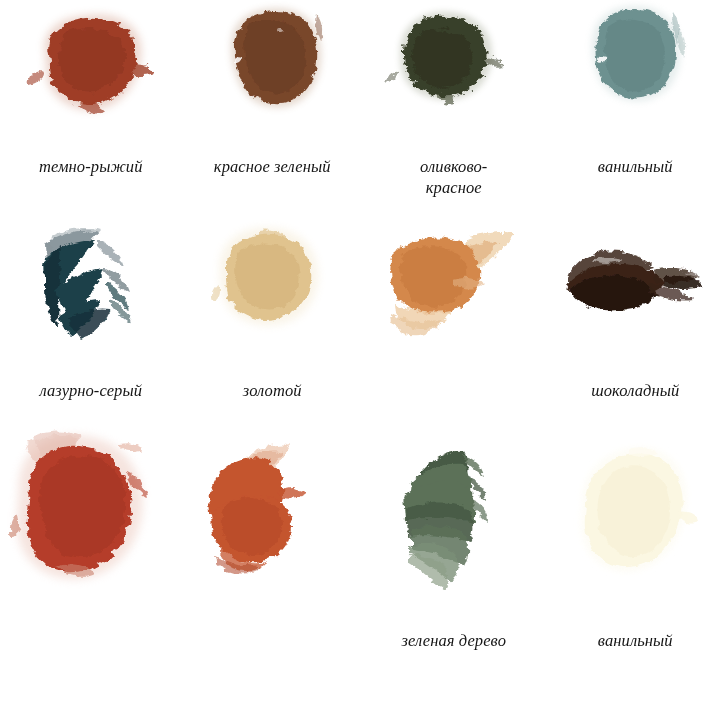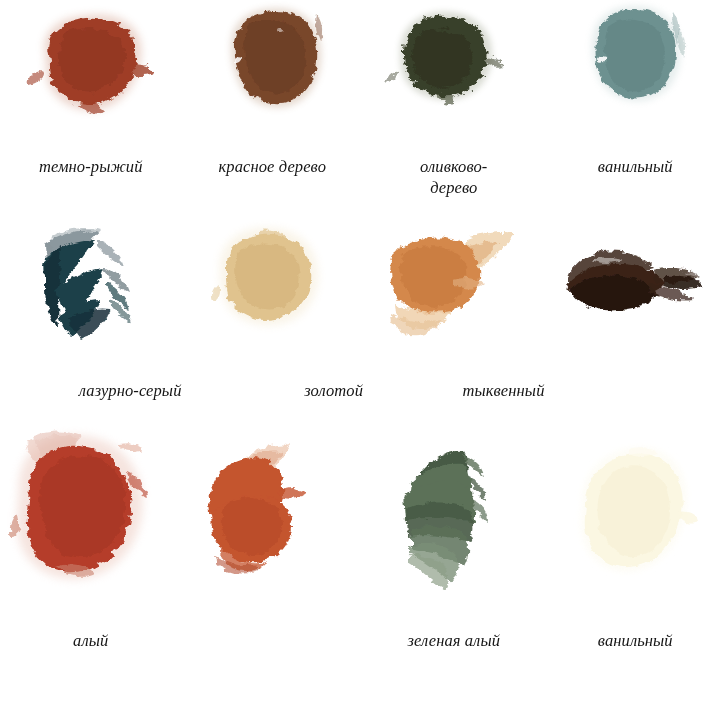--- a/index.html
+++ b/index.html
@@ -47,21 +47,21 @@
     text-align: center;
     line-height: 1.28;
     letter-spacing: 0.1px;
     white-space: pre-line;
     width: 100%;
   }
   
   .row-1 .swatch-art { height: 135px; }
   .row-1 .swatch-label { margin-top: 21px; }
   .row-2 .swatch-art { height: 140px; }
-  .row-2 .swatch-label { margin-top: 22px; text-align: right; }
+  .row-2 .swatch-label { margin-top: 22px; }
   .row-3 .swatch-art { height: 180px; }
   .row-3 .swatch-label { margin-top: 24px; }
 </style>
 </head>
 <body>
 
 <div class="palette-grid">
 
   <div class="swatch-cell row-1">
     <div class="swatch-art">
@@ -107,21 +107,21 @@
         </g>
         <g filter="url(#tex2)">
           <path d="M44,38 C48,20 64,11 84,11 C106,11 120,23 124,43 C128,63 122,84 108,95 C93,107 72,105 59,94 C46,83 40,56 44,38 Z" fill="#79462B"></path>
           <path d="M56,26 C70,16 92,18 104,30 C114,41 116,62 110,78 C102,94 82,98 68,88 C54,78 48,44 56,26 Z" fill="#64371F" opacity="0.5"></path>
           <path d="M50,58 C46,56 42,58 42,62 C46,64 50,62 50,58 Z" fill="#FFFFFF" opacity="0.85"></path>
           <path d="M86,30 C88,28 91,29 91,31 C89,33 86,32 86,30 Z" fill="#FFFFFF" opacity="0.5"></path>
           <path d="M124,14 C130,20 132,32 128,42 C124,32 122,22 124,14 Z" fill="#79462B" opacity="0.45"></path>
         </g>
       </svg>
     </div>
-    <div class="swatch-label">красное дерево</div>
+    <div class="swatch-label">красное зеленый</div>
   </div>
 
   <div class="swatch-cell row-1">
     <div class="swatch-art">
       <svg width="160" height="135" viewBox="0 0 160 135">
         <defs>
           <filter id="tex3" x="-30%" y="-30%" width="160%" height="160%">
             <feTurbulence type="fractalNoise" baseFrequency="0.13 0.2" numOctaves="5" seed="33" result="n"></feTurbulence>
             <feDisplacementMap in="SourceGraphic" in2="n" scale="11" xChannelSelector="R" yChannelSelector="G"></feDisplacementMap>
           </filter>
@@ -135,21 +135,21 @@
         <g filter="url(#tex3)">
           <path d="M30,52 C30,32 44,18 64,16 C86,14 106,24 111,43 C116,63 108,82 92,91 C74,101 52,96 39,83 C30,74 30,62 30,52 Z" fill="#39402A"></path>
           <path d="M44,36 C58,26 80,28 92,40 C102,51 100,72 88,82 C74,92 54,88 44,76 C36,64 36,46 44,36 Z" fill="#2B3120" opacity="0.6"></path>
           <path d="M108,58 C118,56 128,60 130,66 C122,68 112,66 108,58 Z" fill="#39402A" opacity="0.55"></path>
           <path d="M24,70 C16,72 12,78 14,82 C20,80 24,76 24,70 Z" fill="#39402A" opacity="0.45"></path>
           <path d="M62,94 C66,102 74,106 82,102 C78,94 70,90 62,94 Z" fill="#39402A" opacity="0.6"></path>
         </g>
       </svg>
     </div>
     <div class="swatch-label">оливково-
-дерево</div>
+красное</div>
   </div>
 
   <div class="swatch-cell row-1">
     <div class="swatch-art">
       <svg width="160" height="135" viewBox="0 0 160 135">
         <defs>
           <filter id="tex4" x="-25%" y="-25%" width="150%" height="150%">
             <feTurbulence type="fractalNoise" baseFrequency="0.1 0.13" numOctaves="4" seed="51" result="n"></feTurbulence>
             <feDisplacementMap in="SourceGraphic" in2="n" scale="6" xChannelSelector="R" yChannelSelector="G"></feDisplacementMap>
           </filter>
@@ -238,21 +238,20 @@
           <path d="M100,20 C118,14 136,12 146,16 C136,30 118,46 100,58 C94,46 94,30 100,20 Z" fill="#EFD3AF" opacity="0.85"></path>
           <path d="M86,34 C102,26 118,22 130,24 C118,40 102,56 86,68 C80,56 80,44 86,34 Z" fill="#E2B383" opacity="0.75"></path>
           <path d="M24,36 C36,24 58,18 78,20 C96,22 108,34 110,52 C112,72 100,88 80,94 C58,100 34,92 26,76 C20,64 20,48 24,36 Z" fill="#D4884B"></path>
           <path d="M36,34 C52,26 74,26 88,36 C100,46 100,66 90,78 C78,92 54,92 42,80 C30,68 28,44 36,34 Z" fill="#C2743A" opacity="0.45"></path>
           <path d="M26,86 C40,92 62,96 82,92 C76,106 60,114 44,110 C32,106 26,96 26,86 Z" fill="#EFD3AF" opacity="0.9"></path>
           <path d="M22,96 C34,102 54,106 72,104 C66,114 50,120 36,116 C26,112 22,104 22,96 Z" fill="#E8C59B" opacity="0.7"></path>
           <path d="M84,62 C96,58 110,60 116,66 C108,72 94,72 84,66 Z" fill="#E2B383" opacity="0.6"></path>
         </g>
       </svg>
     </div>
-    <div class="swatch-label">тыквенный</div>
   </div>
 
   <div class="swatch-cell row-2">
     <div class="swatch-art">
       <svg width="170" height="140" viewBox="0 0 170 140">
         <defs>
           <filter id="tex8" x="-25%" y="-25%" width="150%" height="150%">
             <feTurbulence type="fractalNoise" baseFrequency="0.11 0.17" numOctaves="4" seed="137" result="n"></feTurbulence>
             <feDisplacementMap in="SourceGraphic" in2="n" scale="7" xChannelSelector="R" yChannelSelector="G"></feDisplacementMap>
           </filter>
@@ -262,20 +261,21 @@
           <path d="M16,68 C26,54 46,46 68,46 C90,46 108,54 116,66 C104,76 82,82 60,84 C40,86 22,80 16,68 Z" fill="#3A2419"></path>
           <path d="M20,72 C32,62 52,56 72,58 C90,60 104,68 108,78 C96,88 74,94 54,92 C36,90 24,82 20,72 Z" fill="#261610"></path>
           <path d="M104,52 C120,48 140,50 150,58 C140,64 122,66 106,64 Z" fill="#3A2419" opacity="0.8"></path>
           <path d="M116,58 C132,56 148,60 154,68 C142,72 126,72 114,68 Z" fill="#261610" opacity="0.9"></path>
           <path d="M100,66 C116,68 134,74 142,82 C128,84 110,80 98,74 Z" fill="#3A2419" opacity="0.75"></path>
           <path d="M42,42 C52,38 64,38 72,42 C62,46 50,46 42,42 Z" fill="#FFFFFF" opacity="0.45"></path>
           <path d="M136,54 C144,52 152,54 156,58 C148,60 140,58 136,54 Z" fill="#FFFFFF" opacity="0.3"></path>
         </g>
       </svg>
     </div>
+    <div class="swatch-label">шоколадный</div>
   </div>
 
   <div class="swatch-cell row-3">
     <div class="swatch-art">
       <svg width="175" height="180" viewBox="0 0 175 180">
         <defs>
           <filter id="tex9" x="-25%" y="-25%" width="150%" height="150%">
             <feTurbulence type="fractalNoise" baseFrequency="0.09 0.14" numOctaves="4" seed="163" result="n"></feTurbulence>
             <feDisplacementMap in="SourceGraphic" in2="n" scale="9" xChannelSelector="R" yChannelSelector="G"></feDisplacementMap>
           </filter>
@@ -293,21 +293,20 @@
         <g filter="url(#tex9)">
           <path d="M26,60 C26,38 42,22 66,20 C94,18 118,32 126,60 C134,92 122,124 98,138 C72,154 38,146 28,120 C20,100 26,76 26,60 Z" fill="#B53D2A"></path>
           <path d="M40,54 C46,36 64,28 84,30 C106,32 120,48 122,70 C124,98 112,120 92,128 C70,137 48,126 42,104 C36,84 36,66 40,54 Z" fill="#9E3221" opacity="0.45"></path>
           <path d="M124,46 C134,50 142,60 144,72 C136,68 128,58 124,48 Z" fill="#B53D2A" opacity="0.6"></path>
           <path d="M14,88 C8,94 6,104 10,112 C16,106 18,96 14,88 Z" fill="#D08E7C" opacity="0.7"></path>
           <path d="M54,140 C64,150 80,154 92,148 C84,138 68,134 54,140 Z" fill="#C9826E" opacity="0.6"></path>
           <path d="M116,18 C126,16 136,18 140,24 C130,28 120,26 116,20 Z" fill="#E7BCAE" opacity="0.75"></path>
         </g>
       </svg>
     </div>
-    <div class="swatch-label">алый</div>
   </div>
 
   <div class="swatch-cell row-3">
     <div class="swatch-art">
       <svg width="175" height="180" viewBox="0 0 175 180">
         <defs>
           <filter id="tex10" x="-25%" y="-25%" width="150%" height="150%">
             <feTurbulence type="fractalNoise" baseFrequency="0.1 0.16" numOctaves="4" seed="191" result="n"></feTurbulence>
             <feDisplacementMap in="SourceGraphic" in2="n" scale="8" xChannelSelector="R" yChannelSelector="G"></feDisplacementMap>
           </filter>
@@ -342,21 +341,21 @@
           <path d="M40,84 C56,76 80,74 98,80 C108,88 110,104 104,116 C86,110 62,108 42,110 Z" fill="#465A44" opacity="0.9"></path>
           <path d="M46,104 C62,98 82,98 96,106 C104,116 104,130 98,140 C82,132 62,126 46,124 Z" fill="#5C7159" opacity="0.85"></path>
           <path d="M44,120 C58,116 76,118 88,126 C94,136 92,148 86,156 C72,146 56,134 44,128 Z" fill="#7C9078" opacity="0.8"></path>
           <path d="M42,130 C54,128 70,132 80,140 C84,150 82,158 78,164 C66,154 52,142 42,136 Z" fill="#8FA089" opacity="0.7"></path>
           <path d="M98,30 C108,32 116,40 118,50 C110,46 102,38 98,32 Z" fill="#5C7159" opacity="0.8"></path>
           <path d="M104,52 C114,56 120,64 120,74 C112,68 106,60 104,54 Z" fill="#465A44" opacity="0.75"></path>
           <path d="M106,74 C116,78 122,86 122,96 C114,90 108,82 106,76 Z" fill="#5C7159" opacity="0.7"></path>
         </g>
       </svg>
     </div>
-    <div class="swatch-label">зеленая алый</div>
+    <div class="swatch-label">зеленая дерево</div>
   </div>
 
   <div class="swatch-cell row-3">
     <div class="swatch-art">
       <svg width="175" height="180" viewBox="0 0 175 180">
         <defs>
           <filter id="tex12" x="-25%" y="-25%" width="150%" height="150%">
             <feTurbulence type="fractalNoise" baseFrequency="0.08 0.11" numOctaves="3" seed="233" result="n"></feTurbulence>
             <feDisplacementMap in="SourceGraphic" in2="n" scale="6" xChannelSelector="R" yChannelSelector="G"></feDisplacementMap>
           </filter>

